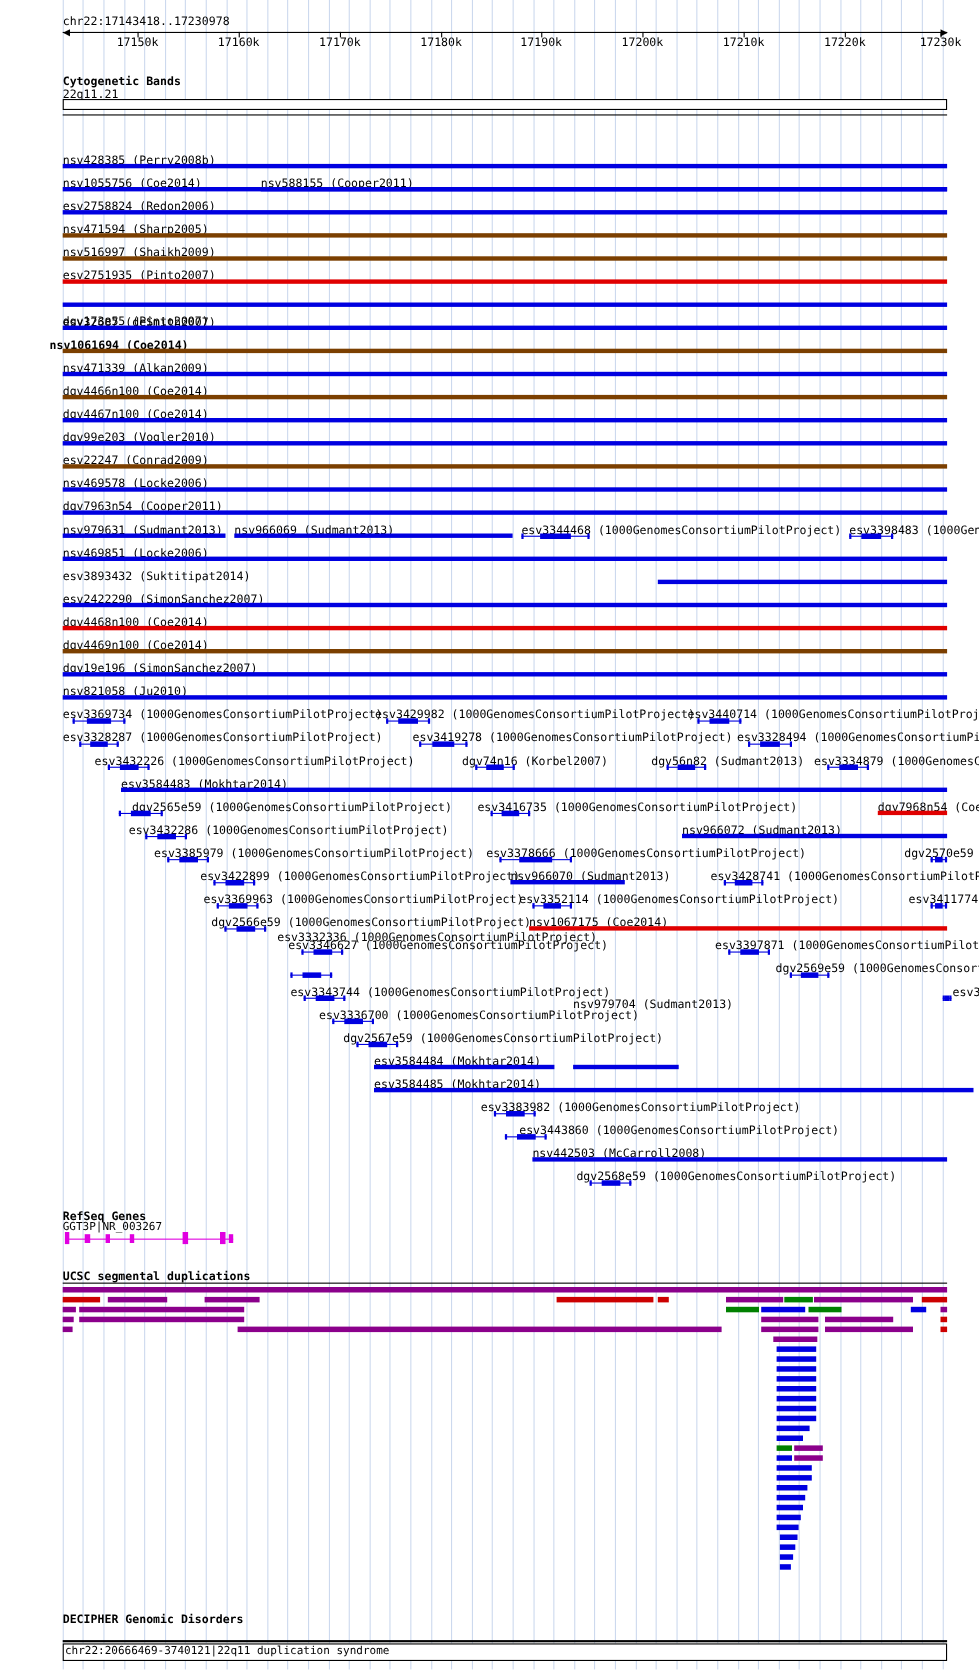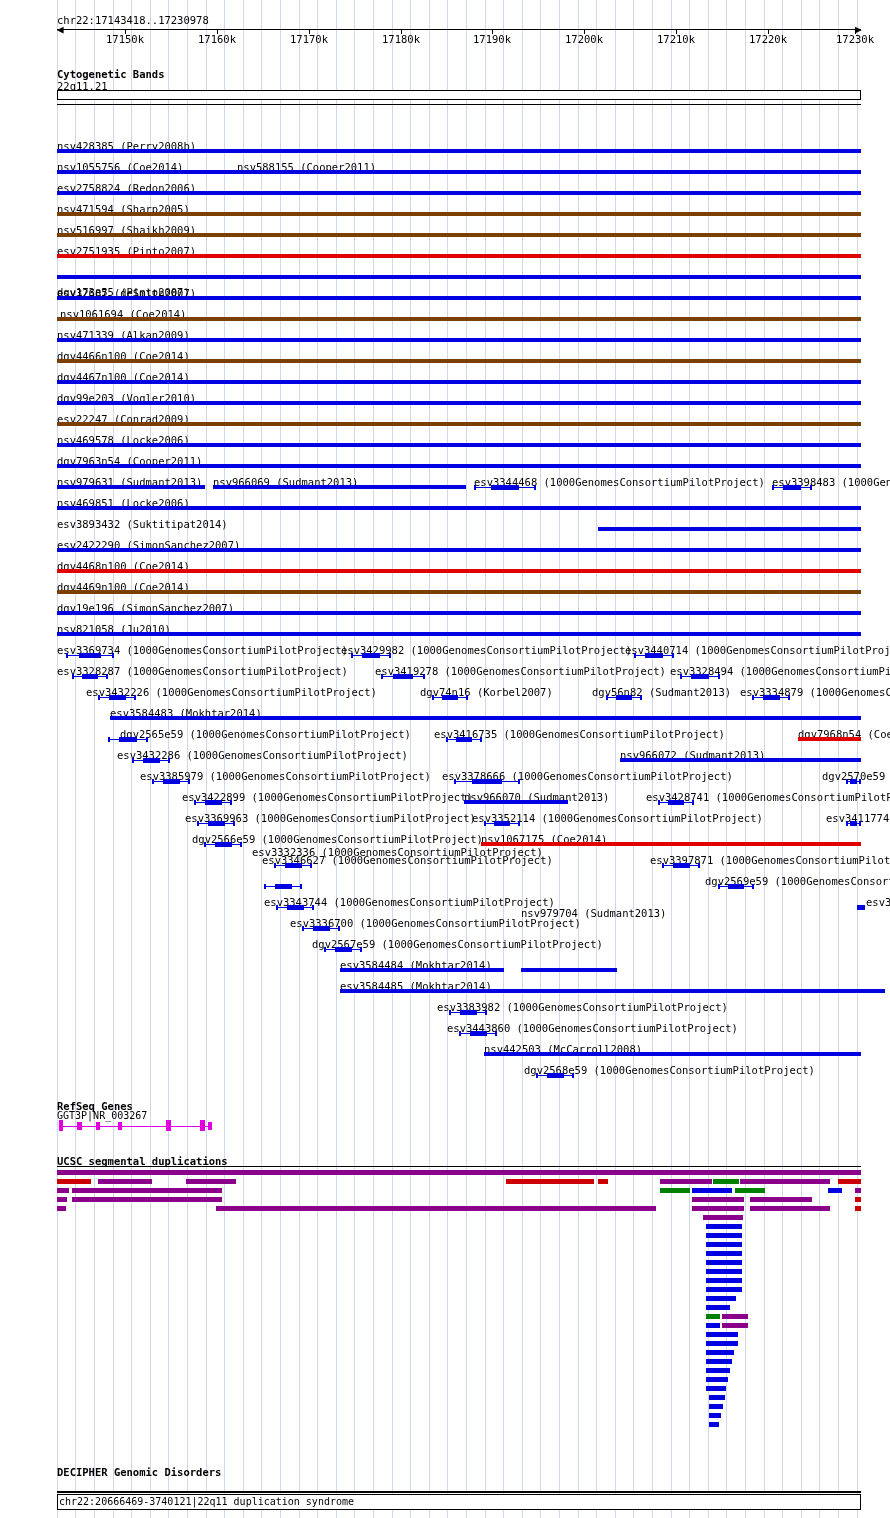--- a/index.html
+++ b/index.html
@@ -129,21 +129,21 @@
       <div class="itemlabel" style="left: 57px; top: 203px;">nsv471594 (Sharp2005)</div>
       <div class="bar brown" style="left: 57px; top: 212px; width: 804px;"></div>
       <div class="itemlabel" style="left: 57px; top: 224px;">nsv516997 (Shaikh2009)</div>
       <div class="bar brown" style="left: 57px; top: 233px; width: 804px;"></div>
       <div class="itemlabel" style="left: 57px; top: 245px;">esv2751935 (Pinto2007)</div>
       <div class="bar red" style="left: 57px; top: 254px; width: 804px;"></div>
       <div class="itemlabel" style="left: 57px; top: 266px; margin-top: 20px;">dgv173e55 (Pinto2007)</div>
       <div class="bar blue" style="left: 57px; top: 275px; width: 804px;"></div>
       <div class="itemlabel" style="left: 57px; top: 287px;">esv32687 (deSmith2007)</div>
       <div class="bar blue" style="left: 57px; top: 296px; width: 804px;"></div>
-      <div class="itemlabel" style="left: 60px; top: 308px;">nsv1061694 (Coe2014)</div>
+      <div class="itemlabel" style="left: 45px; top: 308px; font-weight: bold;">nsv1061694 (Coe2014)</div>
       <div class="bar brown" style="left: 57px; top: 317px; width: 804px;"></div>
       <div class="itemlabel" style="left: 57px; top: 329px;">nsv471339 (Alkan2009)</div>
       <div class="bar blue" style="left: 57px; top: 338px; width: 804px;"></div>
       <div class="itemlabel" style="left: 57px; top: 350px;">dgv4466n100 (Coe2014)</div>
       <div class="bar brown" style="left: 57px; top: 359px; width: 804px;"></div>
       <div class="itemlabel" style="left: 57px; top: 371px;">dgv4467n100 (Coe2014)</div>
       <div class="bar blue" style="left: 57px; top: 380px; width: 804px;"></div>
       <div class="itemlabel" style="left: 57px; top: 392px;">dgv99e203 (Vogler2010)</div>
       <div class="bar blue" style="left: 57px; top: 401px; width: 804px;"></div>
       <div class="itemlabel" style="left: 57px; top: 413px;">esv22247 (Conrad2009)</div>
@@ -410,21 +410,21 @@
       <div class="bar blue" style="left: 521px; top: 968px; width: 96px;"></div>
       <div class="itemlabel" style="left: 340px; top: 980px;">esv3584485 (Mokhtar2014)</div>
       <div class="bar blue" style="left: 340px; top: 989px; width: 545px;"></div>
       <div class="itemlabel" style="left: 437px; top: 1001px;">esv3383982 (1000GenomesConsortiumPilotProject)</div>
       <div class="capbar" style="left: 449px; top: 1010px; width: 38px;">
         <div class="mid"></div>
         <div class="l" style="left: 0px;"></div>
         <div class="r" style="right: 0px;"></div>
         <div class="core" style="left: 11px; width: 17px;"></div>
       </div>
-      <div class="itemlabel" style="left: 447px; top: 1022px;">esv3443860 (1000GenomesConsortiumPilotProject)</div>
+      <div class="itemlabel" style="left: 472px; top: 1022px;">esv3443860 (1000GenomesConsortiumPilotProject)</div>
       <div class="capbar" style="left: 459px; top: 1031px; width: 38px;">
         <div class="mid"></div>
         <div class="l" style="left: 0px;"></div>
         <div class="r" style="right: 0px;"></div>
         <div class="core" style="left: 11px; width: 17px;"></div>
       </div>
       <div class="itemlabel" style="left: 484px; top: 1043px;">nsv442503 (McCarroll2008)</div>
       <div class="bar blue" style="left: 484px; top: 1052px; width: 377px;"></div>
       <div class="itemlabel" style="left: 524px; top: 1064px;">dgv2568e59 (1000GenomesConsortiumPilotProject)</div>
       <div class="capbar" style="left: 536px; top: 1073px; width: 38px;">

